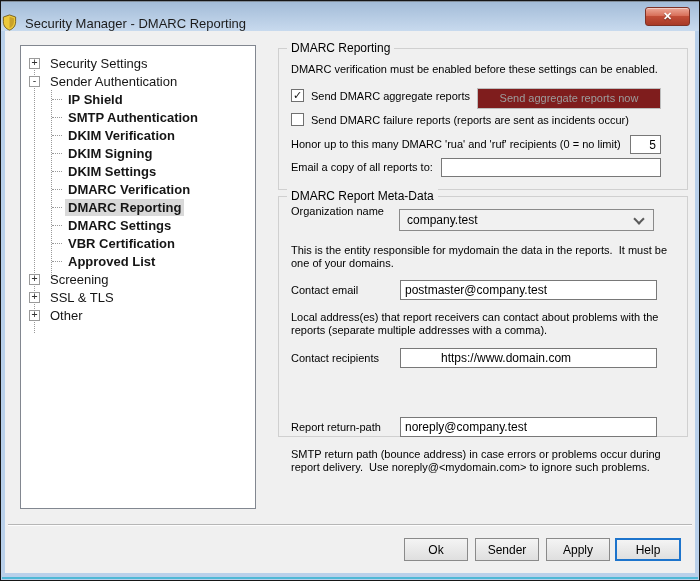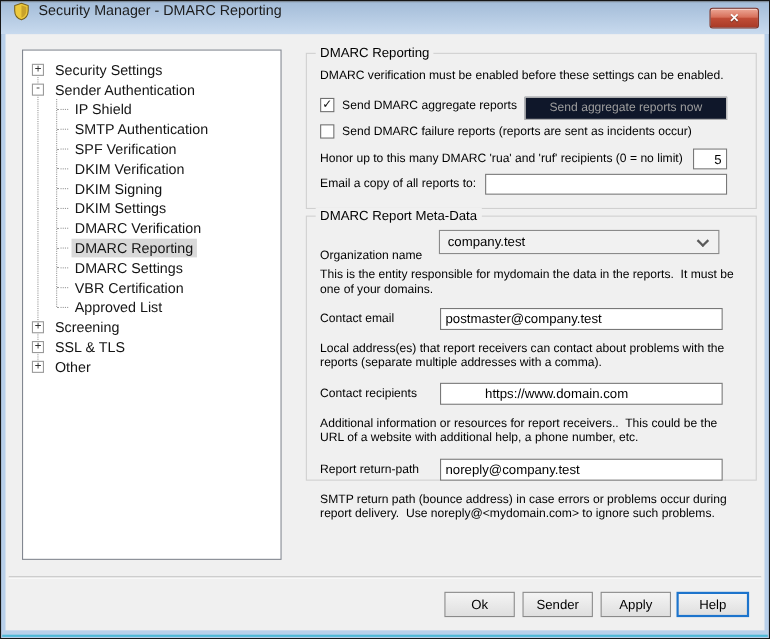--- a/index.html
+++ b/index.html
@@ -10,21 +10,21 @@
     background: #b9d0ea;
     border: 1px solid #161616;
   }
   .bottom-accent { position: absolute; left: 1px; right: 1px; bottom: 1px; height: 2px; background: #4fb8d6; }
 
   
   .titlebar {
     position: absolute; left: 0; top: 0; right: 0; height: 30px;
     background: linear-gradient(#a3bcd8, #c8daee);
     border-top: 1px solid rgba(0,0,0,.35);
-    display: flex; align-items: flex-start; padding-left: 10px;
+    display: flex; align-items: flex-end; 
   }
   .title-text { font-size: 13px; color: #1c1c1c; margin-left: 7px; }
   .close-btn {
     position: absolute; right: 9px; top: 5px; width: 45px; height: 19px;
     border: 1px solid #7e3226; border-radius: 3px;
     background: linear-gradient(#eda897 0%, #d8705a 45%, #c14d37 50%, #a83a27 100%);
     color: #fff; font-size: 11px; font-weight: bold;
     display: flex; align-items: center; justify-content: center;
     box-shadow: inset 0 1px 0 rgba(255,255,255,.45);
     text-shadow: 0 1px 1px rgba(0,0,0,.45); cursor: pointer;
@@ -36,21 +36,21 @@
   
   .tree {
     position: absolute; left: 15px; top: 14px; width: 236px; height: 464px;
     background: #fff; border: 1px solid #828790; padding-top: 8px; overflow: hidden;
   }
   .vline { position: absolute; width: 0; border-left: 1px dotted #9a9a9a; }
   .vline.root  { left: 13px; top: 17px; height: 270px; }
   .vline.child { left: 30px; top: 44px; height: 189px; }
   .trow { position: relative; height: 18px; display: flex; align-items: center; font-size: 13px; color: #151515; cursor: default; }
   .trow.root  { padding-left: 8px; }
-  .trow.child { padding-left: 44px; }
+  .trow.child { padding-left: 44px; font-weight: bold; }
   .trow.child::before { content: ""; position: absolute; left: 31px; top: 9px; width: 10px; border-top: 1px dotted #9a9a9a; }
   .exp {
     width: 11px; height: 11px; border: 1px solid #9a9a9a; background: #fff;
     font-family: "DejaVu Sans Mono", monospace; font-size: 10px; line-height: 8px;
     display: flex; align-items: center; justify-content: center;
     color: #333; margin-right: 7px; z-index: 1; flex: 0 0 11px;
   }
   .tlabel { padding: 1px 3px; white-space: nowrap; }
   .tlabel.sel { background: #d9d9d9; }
 
@@ -67,21 +67,21 @@
   .cb-row { position: absolute; display: flex; align-items: center; }
   .checkbox {
     width: 13px; height: 13px; border: 1px solid #707070; background: #fff;
     display: flex; align-items: center; justify-content: center;
     font-size: 11px; line-height: 11px; color: #111; margin-right: 7px; flex: 0 0 13px; cursor: pointer;
   }
   .cb-label { font-size: 11px; color: #000; white-space: nowrap; cursor: pointer; }
 
   .btn-disabled {
     position: absolute; left: 198px; top: 39px; width: 184px; height: 21px;
-    background: #0f172a; border: 1px solid #bdbdbd; color: #9d9d9d;
+    background: #7f1d1d; border: 1px solid #bdbdbd; color: #9d9d9d;
     font-size: 11px; text-align: center; line-height: 19px;
   }
 
   .tinput {
     position: absolute; border: 1px solid #787878; background: #fff;
     font-family: "Liberation Sans", sans-serif; font-size: 12px; color: #000; padding: 1px 4px;
   }
   #honor-input { left: 351px; top: 86px; width: 31px; height: 19px; text-align: right; }
   #email-copy-input { left: 162px; top: 109px; width: 220px; height: 19px; }
   #contact-email-input, #contact-info-input, #return-path-input { left: 121px; width: 257px; height: 20px; }
@@ -145,23 +145,20 @@
         <span class="exp">-</span>
         <span class="tlabel">Sender Authentication</span>
       </div>
       <div class="trow child">
         <span class="tlabel">IP Shield</span>
       </div>
       <div class="trow child">
         <span class="tlabel">SMTP Authentication</span>
       </div>
       <div class="trow child">
-        <span class="tlabel">SPF Verification</span>
-      </div>
-      <div class="trow child">
         <span class="tlabel">DKIM Verification</span>
       </div>
       <div class="trow child">
         <span class="tlabel">DKIM Signing</span>
       </div>
       <div class="trow child">
         <span class="tlabel">DKIM Settings</span>
       </div>
       <div class="trow child">
         <span class="tlabel">DMARC Verification</span>
@@ -214,34 +211,33 @@
       <div class="flabel oneline" style="left:12px; top:89px;">Honor up to this many DMARC 'rua' and 'ruf' recipients (0 = no limit)</div>
       <input class="tinput" id="honor-input" value="5" style="">
 
       <div class="flabel oneline" style="left:12px; top:112px;">Email a copy of all reports to:</div>
       <input class="tinput" id="email-copy-input" value="" style="">
     </div>
 
     <div class="group" id="group-meta">
       <span class="group-title">DMARC Report Meta-Data</span>
 
-      <div class="flabel oneline" style="left:12px; top:29px;text-align:center;">Organization name</div>
+      <div class="flabel oneline" style="left:12px; top:8px;text-align:center;">Organization name</div>
       <div class="combo">
         <span>company.test</span>
         <span class="chev"></span>
       </div>
       <div class="note" style="left:12px; top:47px; width:384px;">This is the entity responsible for mydomain the data in the reports.  It must be one of your domains.</div>
 
       <div class="flabel oneline" style="left:12px; top:87px;">Contact email</div>
       <input class="tinput" id="contact-email-input" value="postmaster@company.test" style="">
       <div class="note" style="left:12px; top:114px; width:384px;">Local address(es) that report receivers can contact about problems with the reports (separate multiple addresses with a comma).</div>
 
       <div class="flabel oneline" style="left:12px; top:155px;">Contact recipients</div>
       <input class="tinput" id="contact-info-input" value="https://www.domain.com" style="">
-      <div class="note" style="left:12px; top:182px; width:384px;">Additional information or resources for report receivers..  This could be the URL of a website with additional help, a phone number, etc.</div>
 
       <div class="flabel oneline" style="left:12px; top:224px;">Report return-path</div>
       <input class="tinput" id="return-path-input" value="noreply@company.test" style="">
       <div class="note" style="left:12px; top:251px; width:384px;">SMTP return path (bounce address) in case errors or problems occur during report delivery.  Use noreply@&lt;mydomain.com&gt; to ignore such problems.</div>
     </div>
 
     <div class="sep"></div>
 
     <button class="btn" id="btn-ok">Ok</button>
     <button class="btn" id="btn-cancel">Sender</button>

